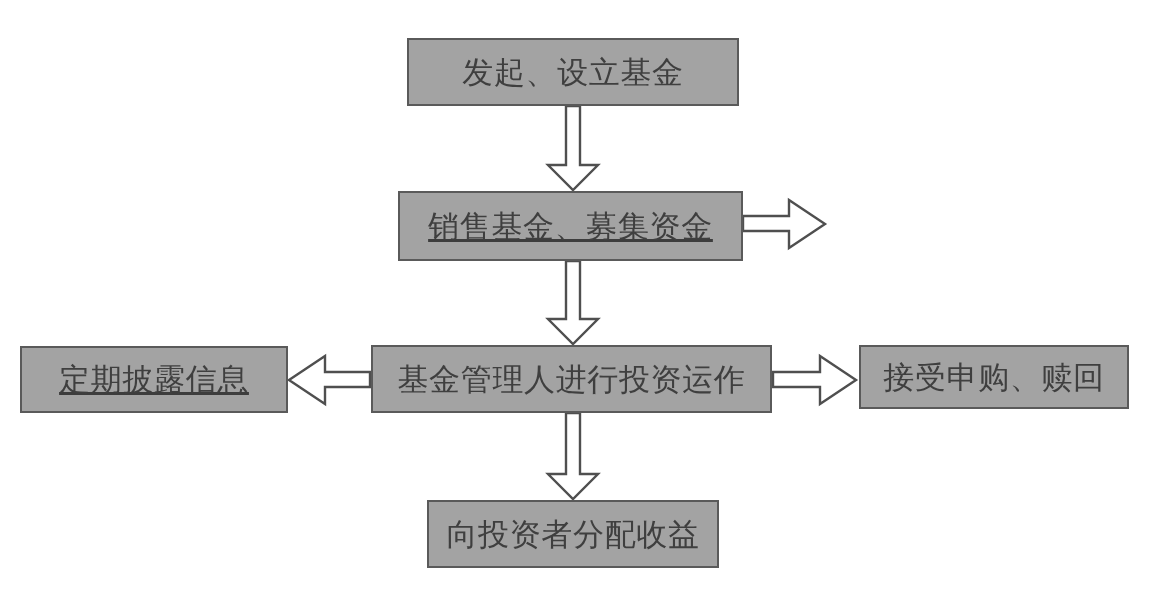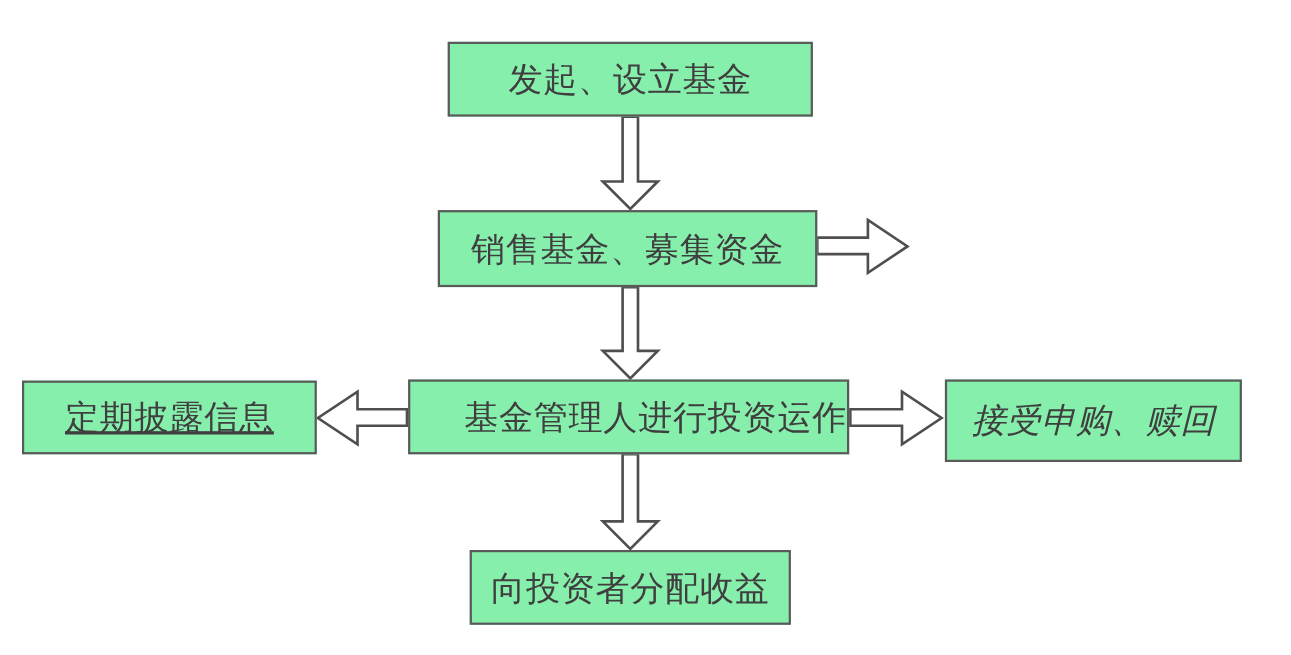--- a/index.html
+++ b/index.html
@@ -14,42 +14,42 @@
     position: relative;
     width: 1174px;
     height: 595px;
     background: #ffffff;
     overflow: hidden;
   }
   .node-box {
     position: absolute;
     box-sizing: border-box;
     border: 2px solid #5a5a5a;
-    background: #86efac;
+    background: #a3a3a3;
     display: flex;
     align-items: center;
     justify-content: center;
     color: #3d3d3d;
     letter-spacing: 0.04em;
     white-space: nowrap;
     user-select: none;
   }
   .node-label {
     font-size: 31px;
     line-height: 1;
     color: #3f3f3f;
     font-family: "Liberation Serif", "DejaVu Serif", serif;
   }
   
   #node-initiate   { left: 407px; top: 38px;  width: 332px; height: 68px; }
-  #node-sell       { left: 398px; top: 191px; width: 345px; height: 70px; }
+  #node-sell       { left: 398px; top: 191px; width: 345px; height: 70px; text-decoration: underline; }
   #node-custody    { left: 826px; top: 191px; width: 193px; height: 70px; }
-  #node-manage     { left: 371px; top: 345px; width: 401px; height: 68px; justify-content: flex-end; }
+  #node-manage     { left: 371px; top: 345px; width: 401px; height: 68px; }
   #node-disclose   { left: 20px;  top: 346px; width: 268px; height: 67px; text-decoration: underline; }
-  #node-subscribe  { left: 859px; top: 345px; width: 270px; height: 75px; font-style: italic; }
+  #node-subscribe  { left: 859px; top: 345px; width: 270px; height: 64px; }
   #node-distribute { left: 427px; top: 500px; width: 292px; height: 68px; }
 
   .arrow-layer {
     position: absolute;
     left: 0; top: 0;
     width: 1174px;
     height: 595px;
     pointer-events: none;
   }
   .arrow-shape {

